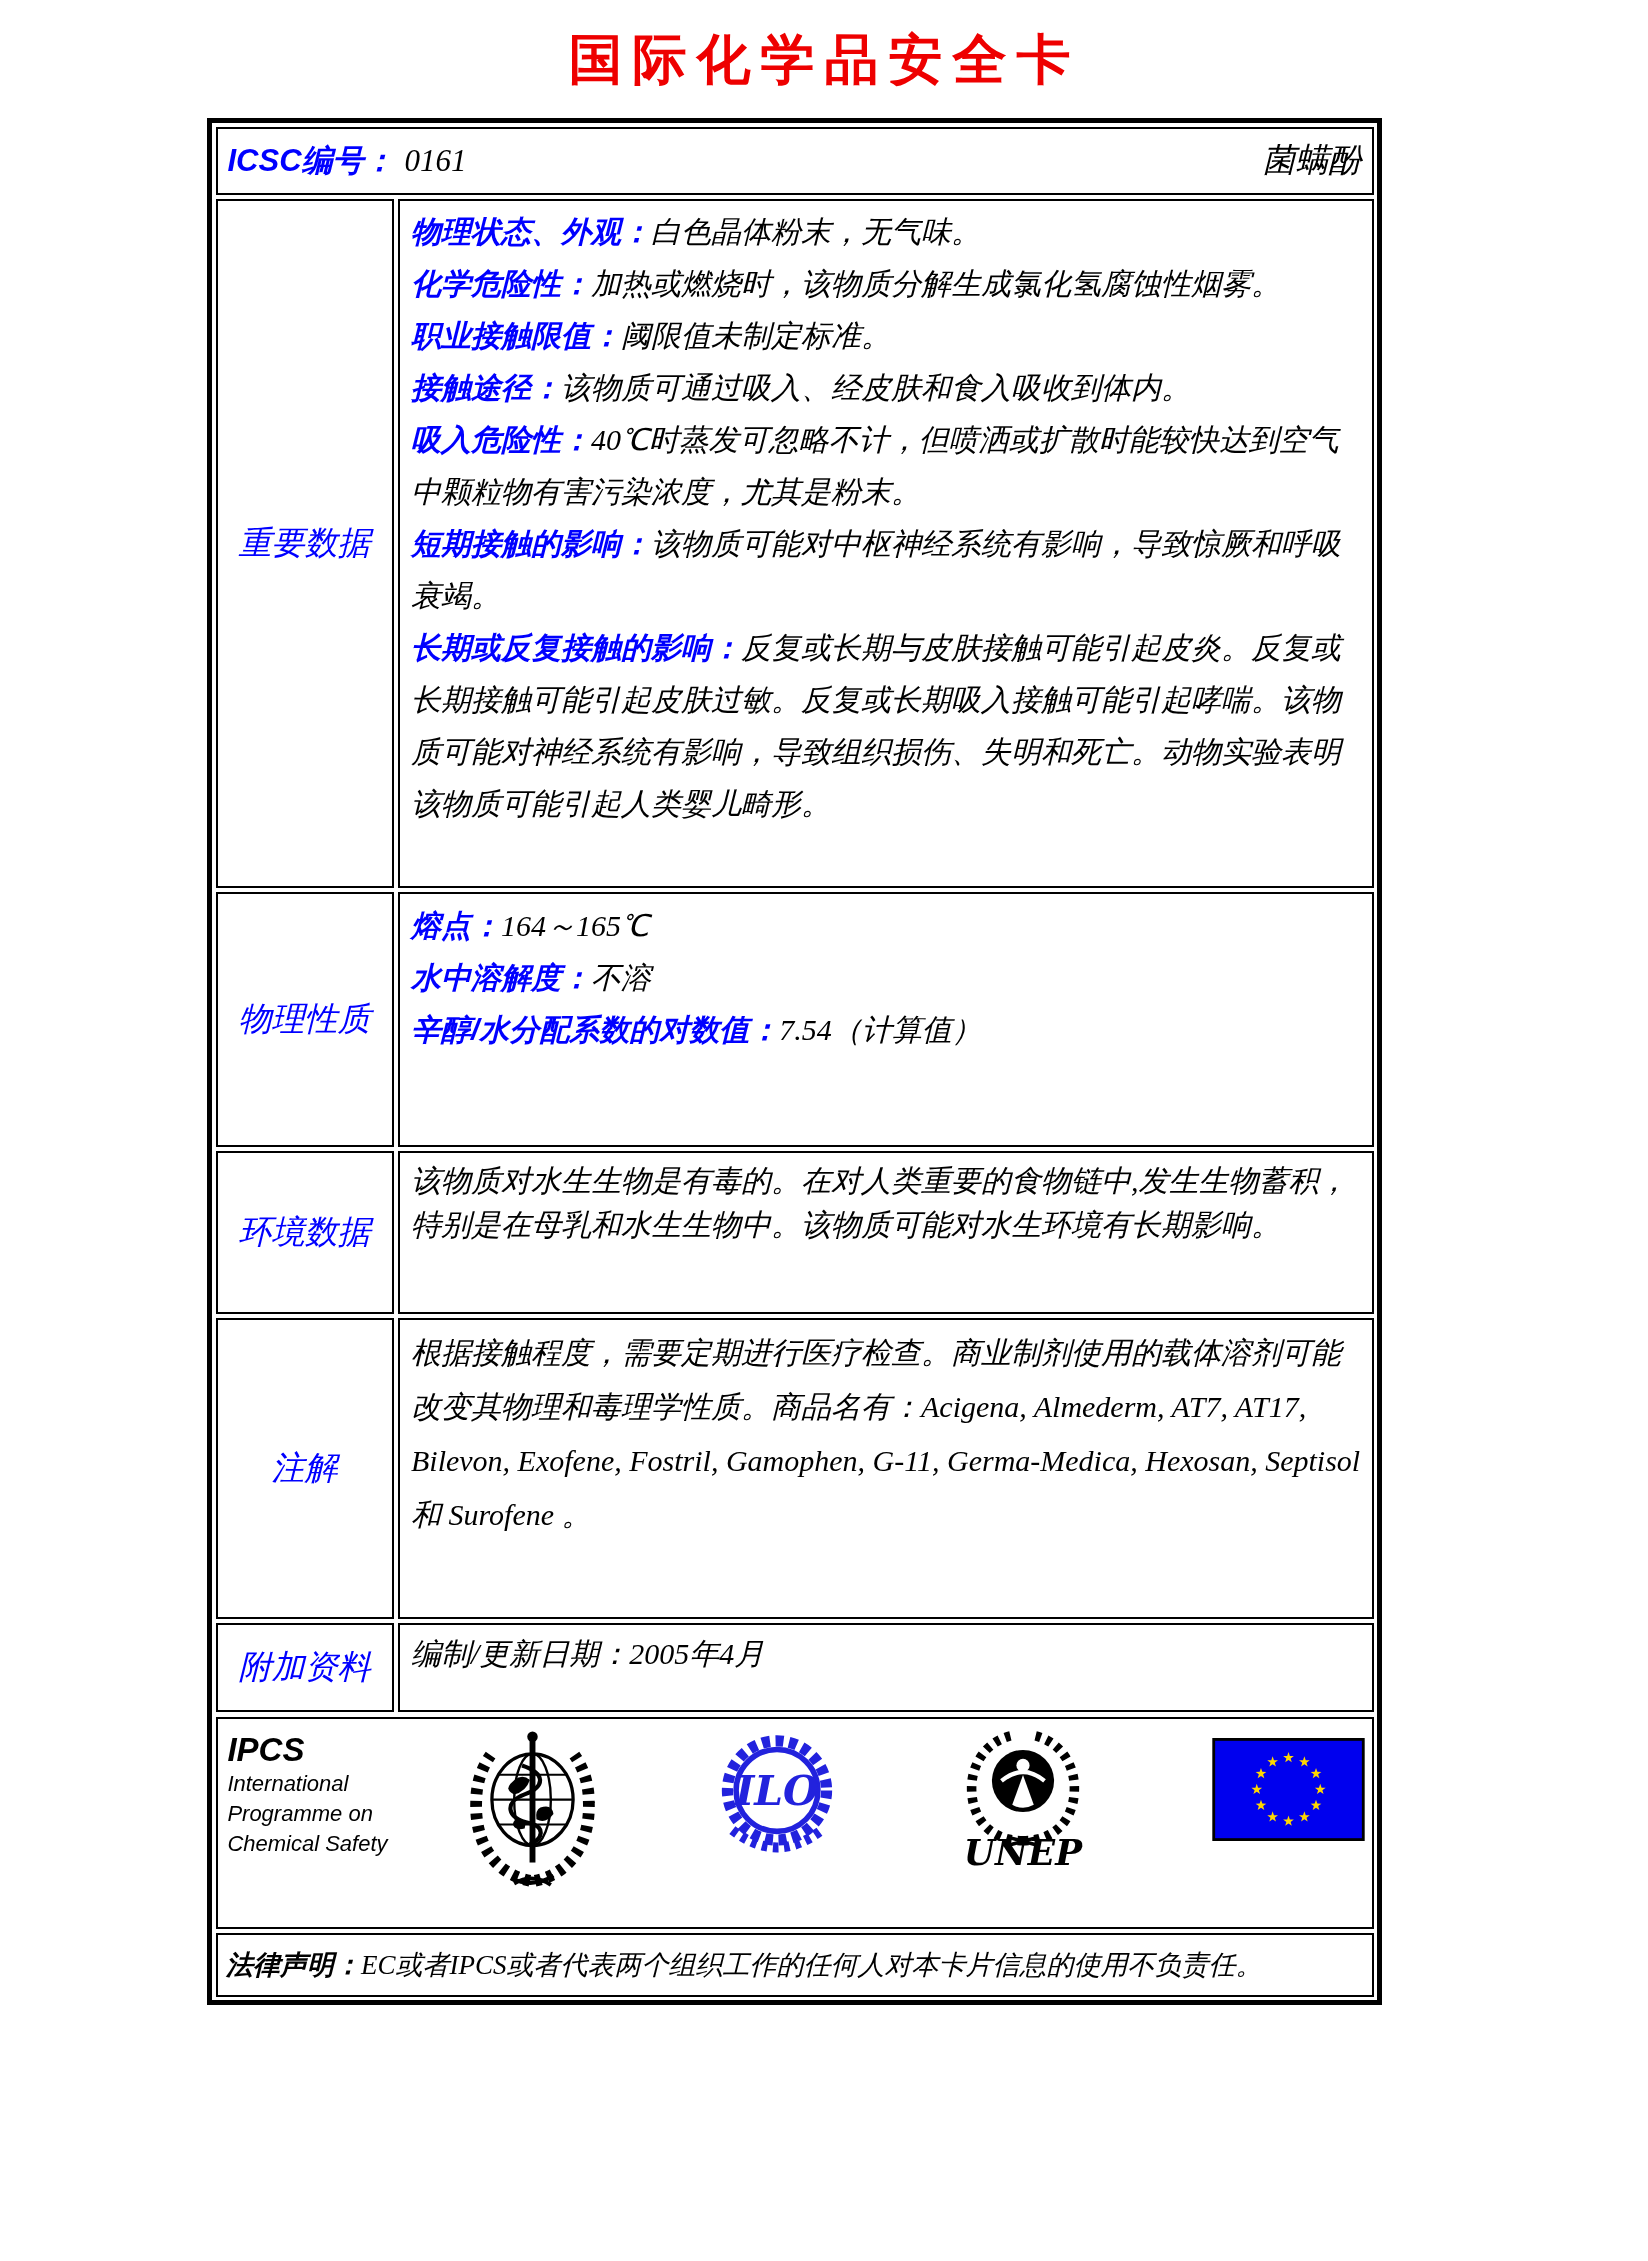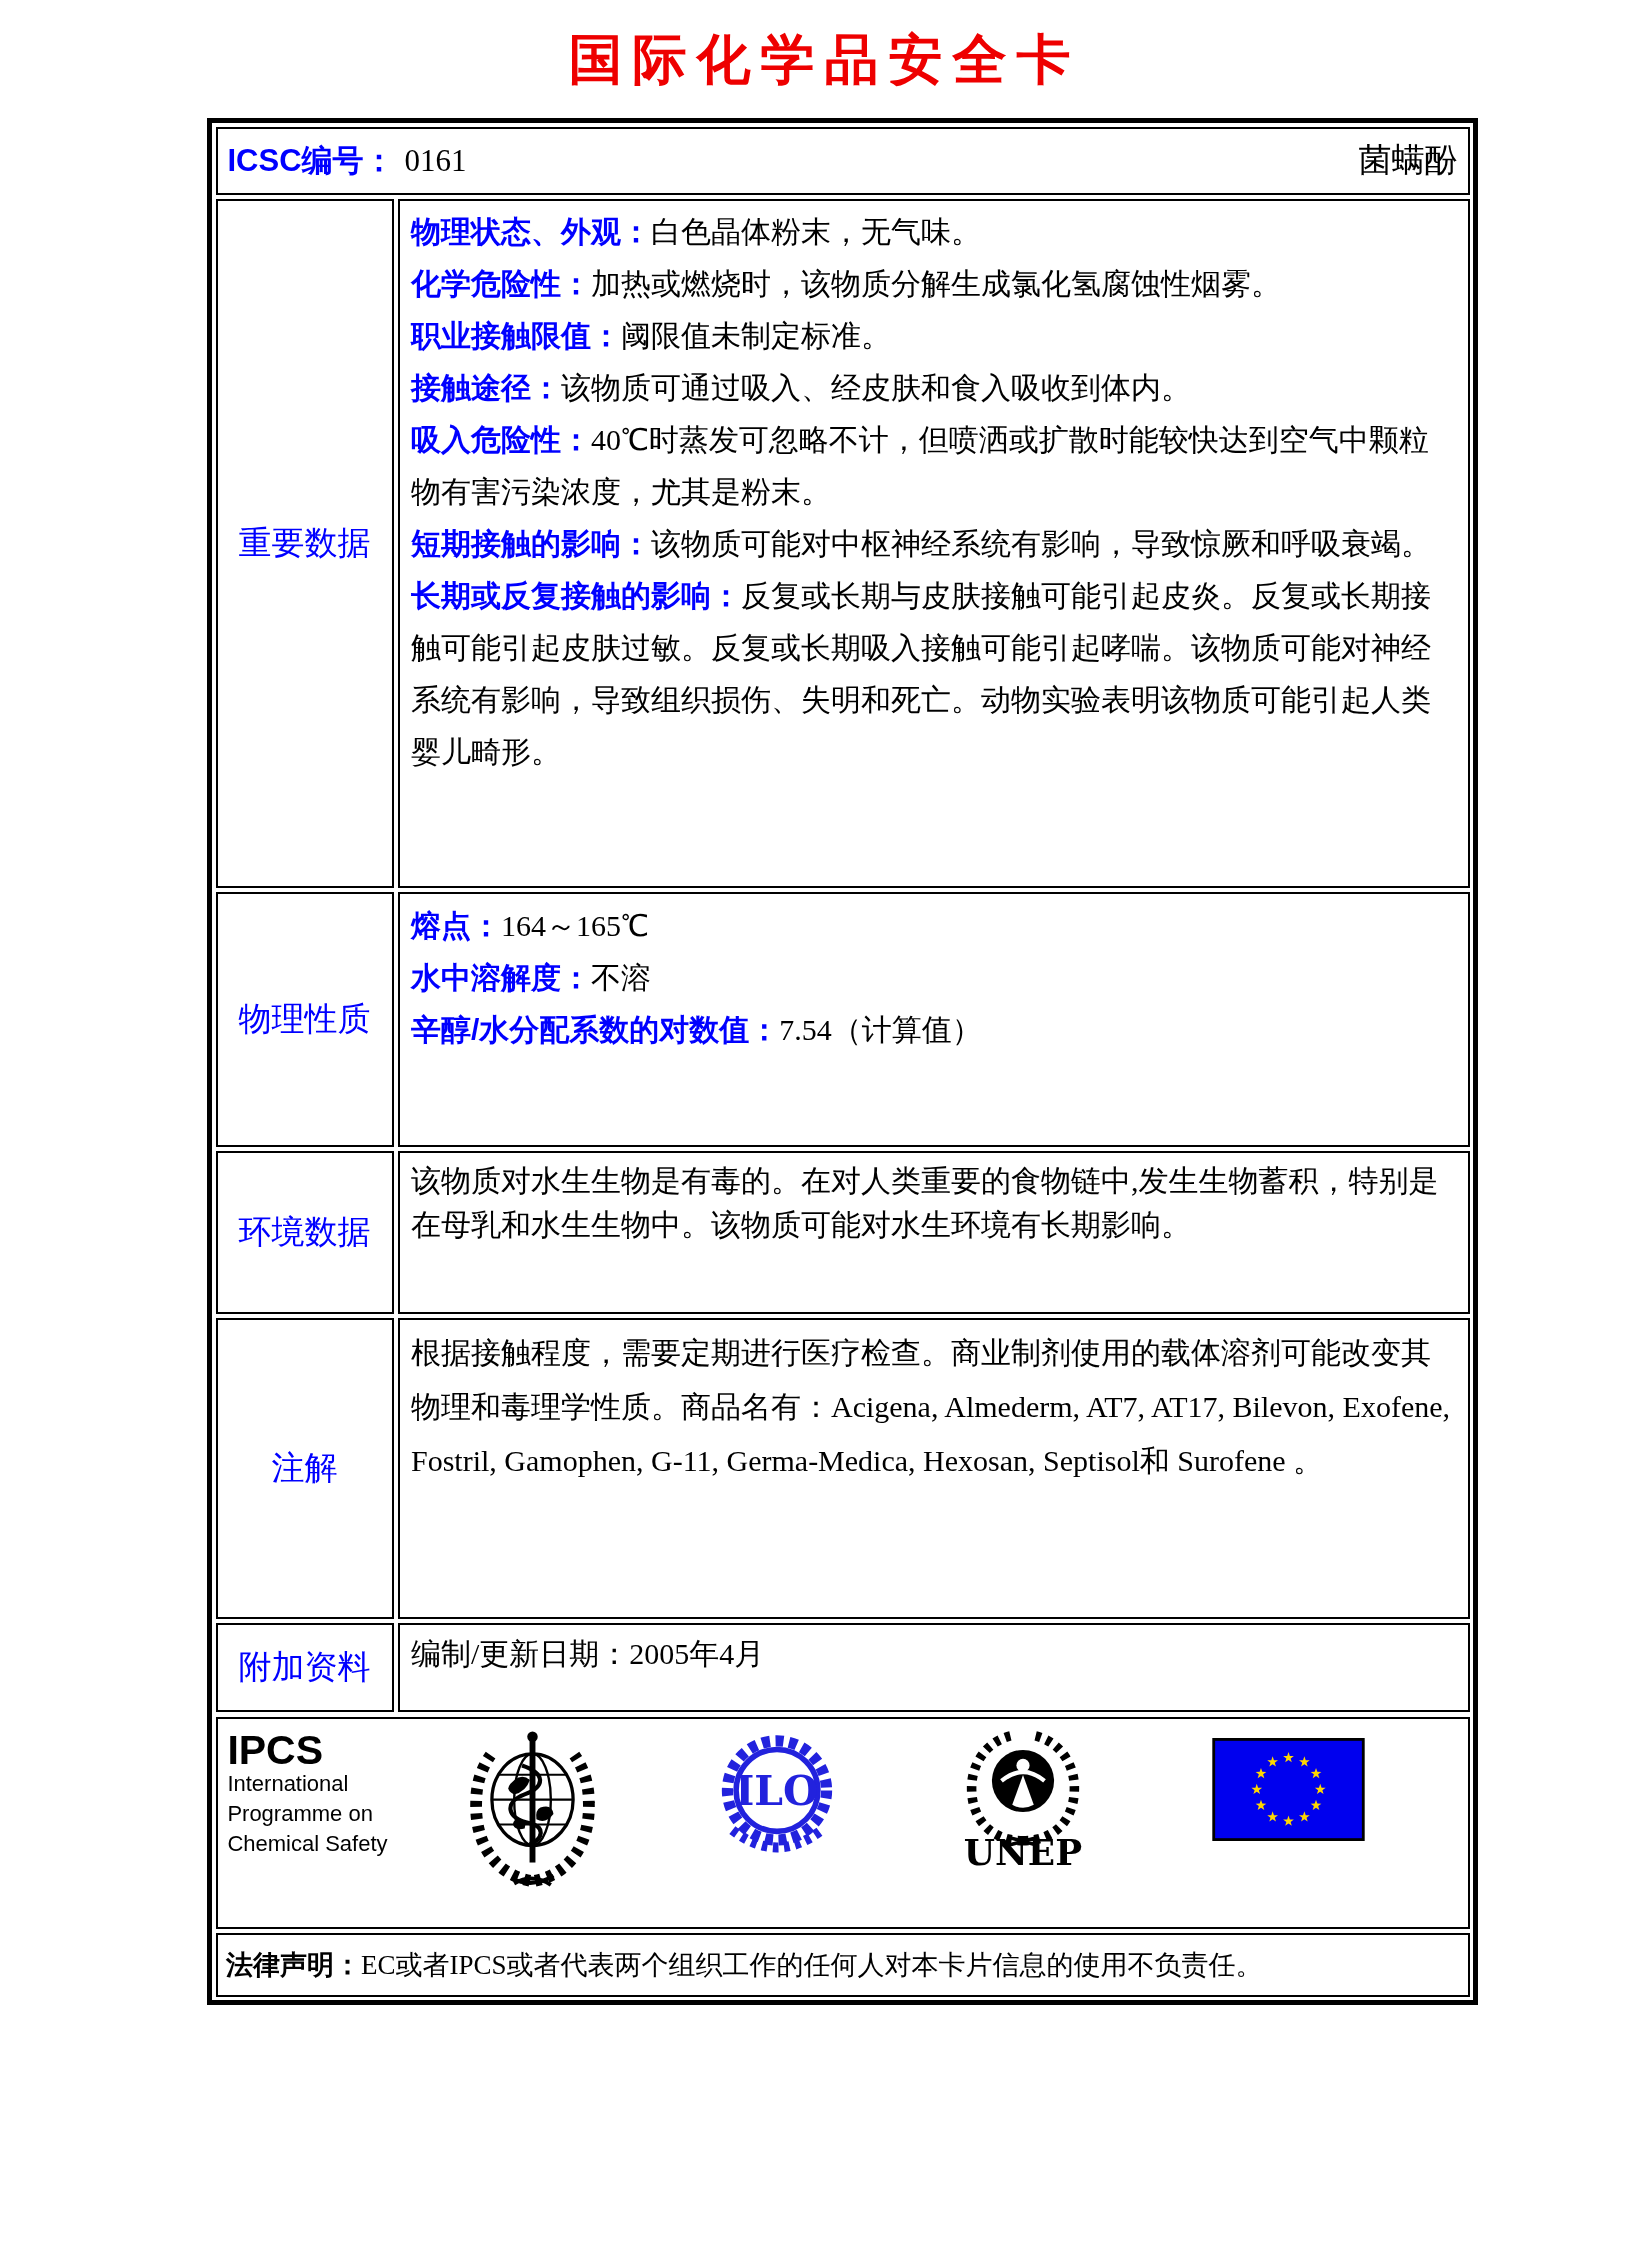--- a/index.html
+++ b/index.html
@@ -5,23 +5,23 @@
   html, body { margin:0; padding:0; background:#ffffff; }
   body { width:1649px; min-height:2261px; font-family:"Liberation Serif", serif; color:#000; }
 
   .title {
     margin:24px 0 6px 0; text-align:center;
     font-size:54px; font-weight:bold; color:#ee0000;
     letter-spacing:10px; font-family:"DejaVu Serif", serif;
   }
 
   .card {
-    margin:21px 0 0 207px; width:1271px;
+    margin:21px 0 0 207px; width:1175px;
     border:5px solid #000; padding:3.5px; box-sizing:border-box;
-    display:flex; flex-direction:column; gap:4.2px; background:#fff;
+    display:flex; flex-direction:column; gap:4.2px; background:#fff;font-style:italic;
   }
   .row { display:flex; gap:4.2px; align-items:stretch; }
   .cell { border:2.8px solid #000; box-sizing:border-box; background:#fff; }
   .full { flex:1; }
 
   .label-cell {
     flex:0 0 178px; display:flex; align-items:center; justify-content:center;
     font-family:"Liberation Sans", sans-serif; font-size:33px; color:#0000ff;
     text-align:center; padding:20px;
   }
@@ -42,21 +42,21 @@
 
   .h-important { min-height:689px; }
   .h-physical  { min-height:255px; }
   .h-env       { min-height:163px; line-height:44px; }
   .h-notes     { min-height:301px; line-height:54px; }
   .h-additional{ min-height:45px; display:flex; align-items:flex-start; padding-top:2.8px; padding-bottom:2.8px; }
 
   .logos-cell { min-height:212px; padding:7px 5.7px 4.2px 5.7px; }
   .logos-flex { display:flex; align-items:flex-start; }
   .ipcs-block { flex:0 0 212px; padding:5.7px 0 0 4.2px; font-family:"Liberation Sans", sans-serif; }
-  .ipcs-title { font-size:41px; font-weight:bold; line-height:38px; }
+  .ipcs-title { font-size:33px; font-weight:bold; line-height:38px; }
   .ipcs-line  { font-size:22px; line-height:30px; }
   .who-logo  { margin-left:28px; }
   .ilo-logo  { margin-left:117px; }
   .unep-logo { margin-left:117px; }
   .eu-flag   { margin-left:122px; margin-top:12.7px; }
   .caption {
     text-align:center; margin-top:7px; color:#0000ff;
     font-family:"Liberation Sans", sans-serif; font-weight:bold; font-size:34px;
   }
   .copyright { font-weight:normal; font-size:29px; font-family:"DejaVu Serif", serif; }

